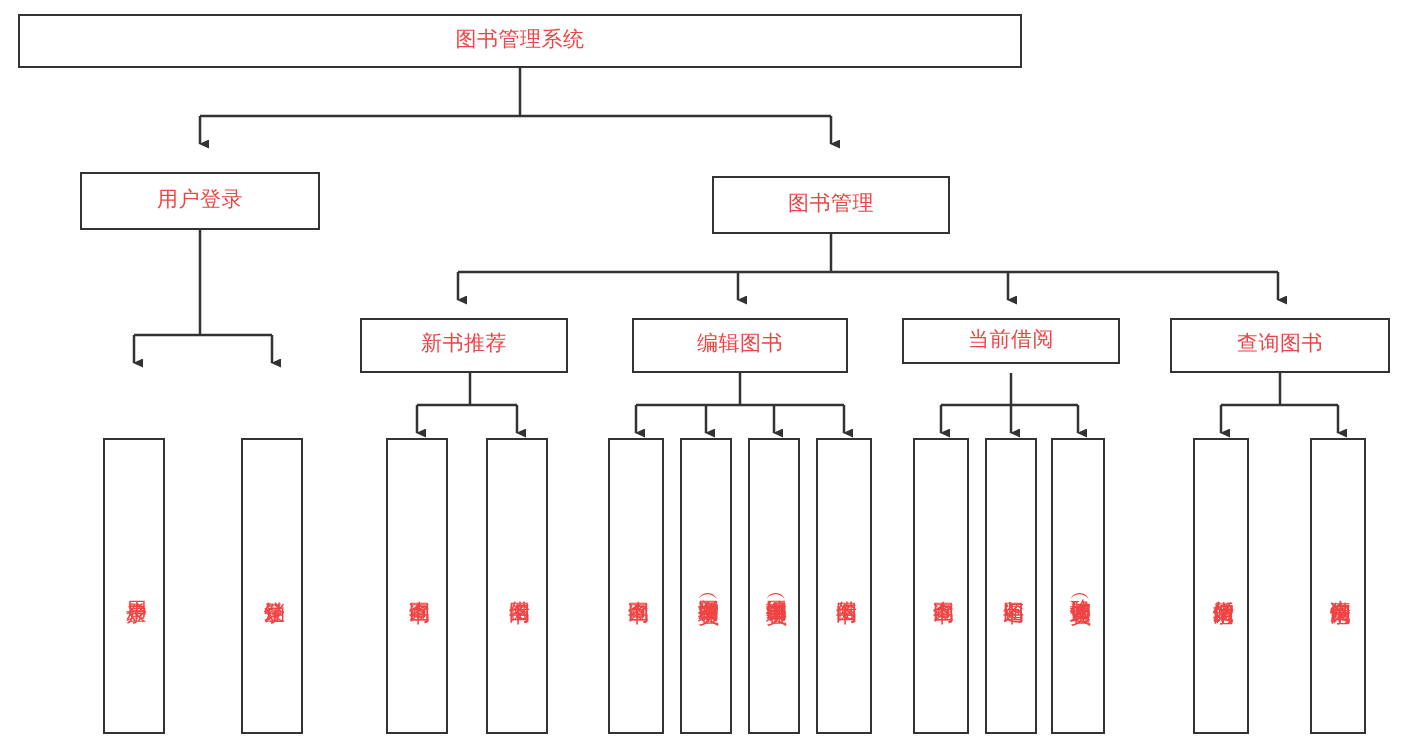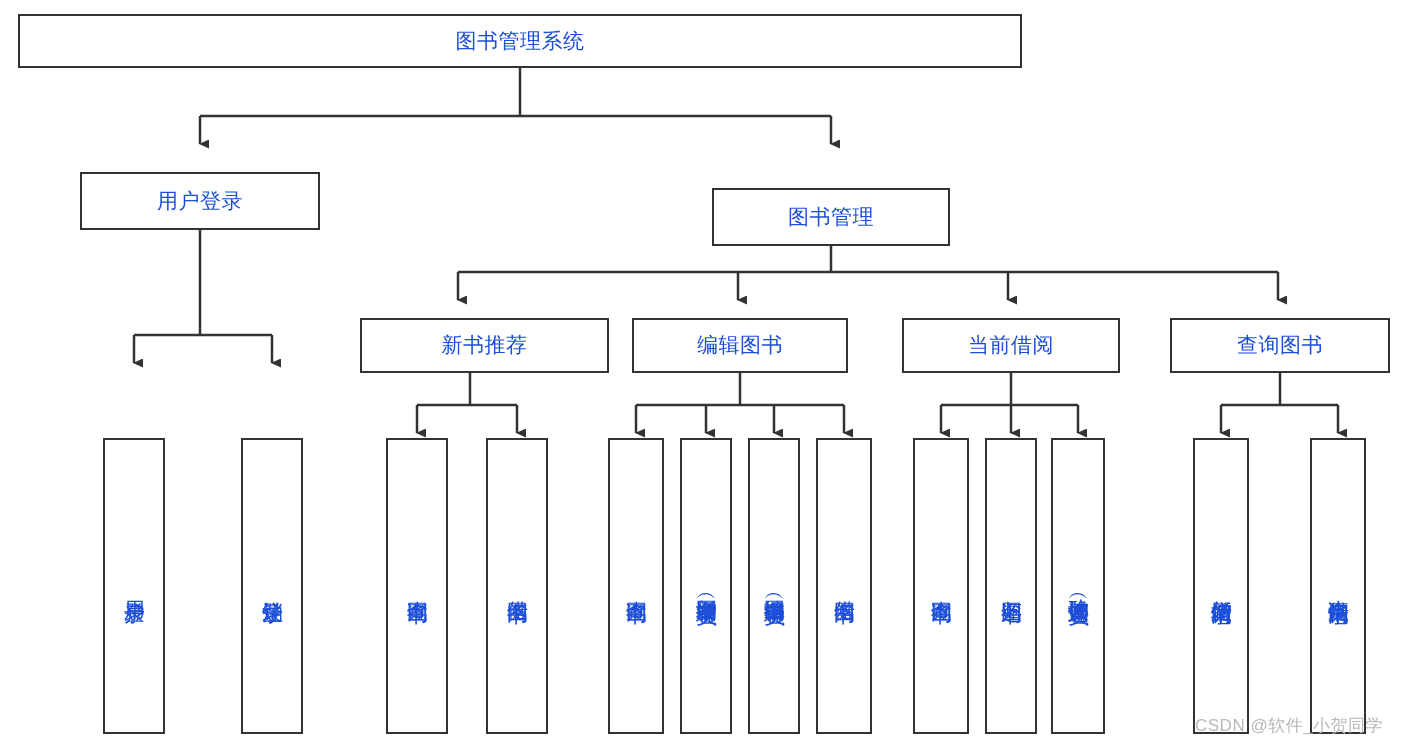--- a/index.html
+++ b/index.html
@@ -28,21 +28,22 @@
     pointer-events: none;
   }
   .node {
     position: absolute;
     box-sizing: border-box;
     background: #ffffff;
     border: 2.5px solid #333333;
     display: flex;
     align-items: center;
     justify-content: center;
-    color: #1d4ed8;
+    color: #ef4444;
+    font-family: Liberation Mono, monospace;
   }
   .node-label {
     display: block;
     text-align: center;
     line-height: 1.15;
     white-space: nowrap;
   }
   .node.horizontal .node-label {
     font-size: 21px;
     letter-spacing: 0.5px;
@@ -116,30 +117,30 @@
       </g>
   </svg>
 
   <div id="node-layer">
       <div class="node horizontal" style="left: 18px; top: 14px; width: 1004px; height: 54px;">
         <span class="node-label">图书管理系统</span>
       </div>
       <div class="node horizontal" style="left: 80px; top: 172px; width: 240px; height: 58px;">
         <span class="node-label">用户登录</span>
       </div>
-      <div class="node horizontal" style="left: 712px; top: 188px; width: 238px; height: 58px;">
+      <div class="node horizontal" style="left: 712px; top: 176px; width: 238px; height: 58px;">
         <span class="node-label">图书管理</span>
       </div>
-      <div class="node horizontal" style="left: 360px; top: 318px; width: 249px; height: 55px;">
+      <div class="node horizontal" style="left: 360px; top: 318px; width: 208px; height: 55px;">
         <span class="node-label">新书推荐</span>
       </div>
       <div class="node horizontal" style="left: 632px; top: 318px; width: 216px; height: 55px;">
         <span class="node-label">编辑图书</span>
       </div>
-      <div class="node horizontal" style="left: 902px; top: 318px; width: 218px; height: 55px; justify-content: center;">
+      <div class="node horizontal" style="left: 902px; top: 318px; width: 218px; height: 46px; justify-content: center;">
         <span class="node-label">当前借阅</span>
       </div>
       <div class="node horizontal" style="left: 1170px; top: 318px; width: 220px; height: 55px;">
         <span class="node-label">查询图书</span>
       </div>
       <div class="node vertical" style="left: 103px; top: 438px; width: 62px; height: 296px;">
         <span class="node-label">用户登录</span>
       </div>
       <div class="node vertical" style="left: 241px; top: 438px; width: 62px; height: 296px;">
         <span class="node-label">注销登录</span>
@@ -172,15 +173,14 @@
         <span class="node-label">确认归还（管理员）</span>
       </div>
       <div class="node vertical" style="left: 1193px; top: 438px; width: 56px; height: 296px;">
         <span class="node-label">新增借阅记录</span>
       </div>
       <div class="node vertical" style="left: 1310px; top: 438px; width: 56px; height: 296px;">
         <span class="node-label">查询借阅记录</span>
       </div>
     </div>
 
-  <div class="watermark" style="left: 1195px; top: 714px;">CSDN @软件_小贺同学</div>
 
 </div>
 
 </body></html>

